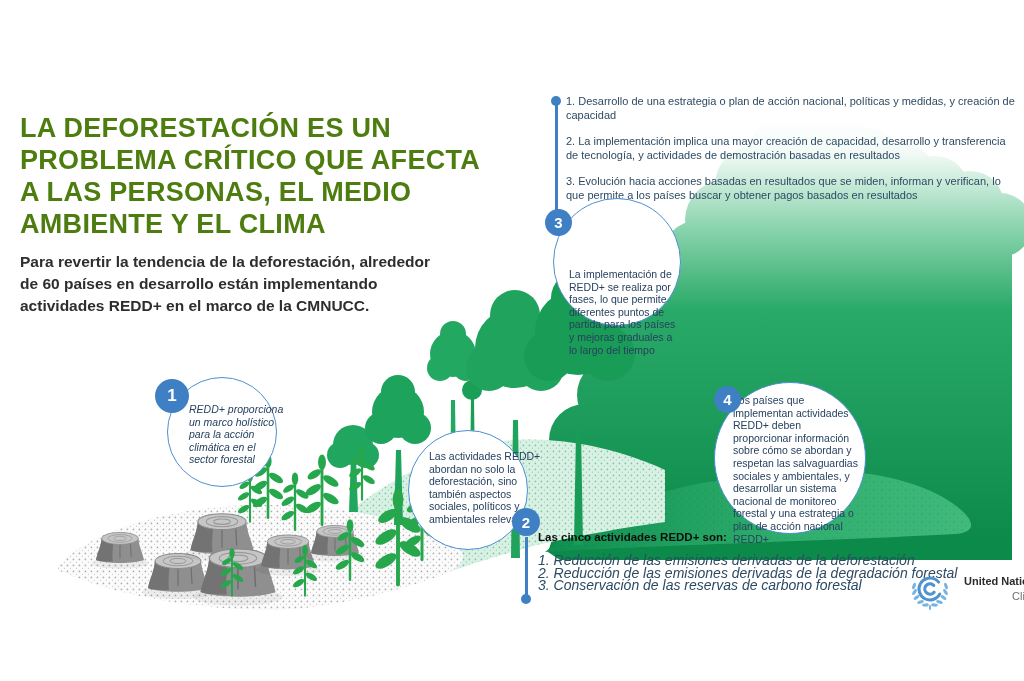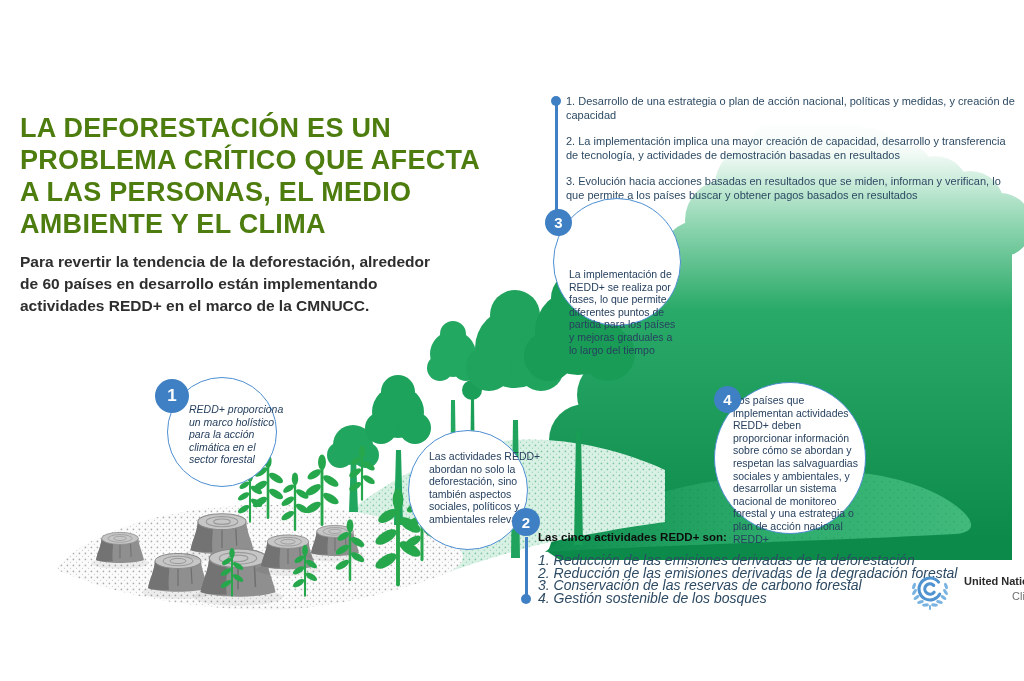--- a/index.html
+++ b/index.html
@@ -308,21 +308,20 @@
   </div>
 
   <span class="vline" style="left:524.5px;top:537px;height:62px;"></span>
   <span class="dot" style="left:521px;top:594px;"></span>
 
   <div class="activities">
     <div class="heading">Las cinco actividades REDD+ son:</div>
     <div class="item">1. Reducción de las emisiones derivadas de la deforestación</div>
     <div class="item">2. Reducción de las emisiones derivadas de la degradación forestal</div>
     <div class="item">3. Conservación de las reservas de carbono forestal</div>
-    <div class="item">4. Gestión sostenible de los bosques</div>
   </div>
 
   <div class="unlogo">
     <svg width="44" height="44" style="position:absolute;left:6px;top:2px;" viewBox="0 0 44 44" aria-hidden="true">
 
       <g fill="#79b3e2">
         <ellipse cx="6" cy="18" rx="1.6" ry="3.4" transform="rotate(18 6 18)"></ellipse>
         <ellipse cx="6.5" cy="24" rx="1.6" ry="3.4" transform="rotate(32 6.5 24)"></ellipse>
         <ellipse cx="8.5" cy="29.5" rx="1.6" ry="3.4" transform="rotate(52 8.5 29.5)"></ellipse>
         <ellipse cx="12.5" cy="34" rx="1.6" ry="3.4" transform="rotate(72 12.5 34)"></ellipse>

